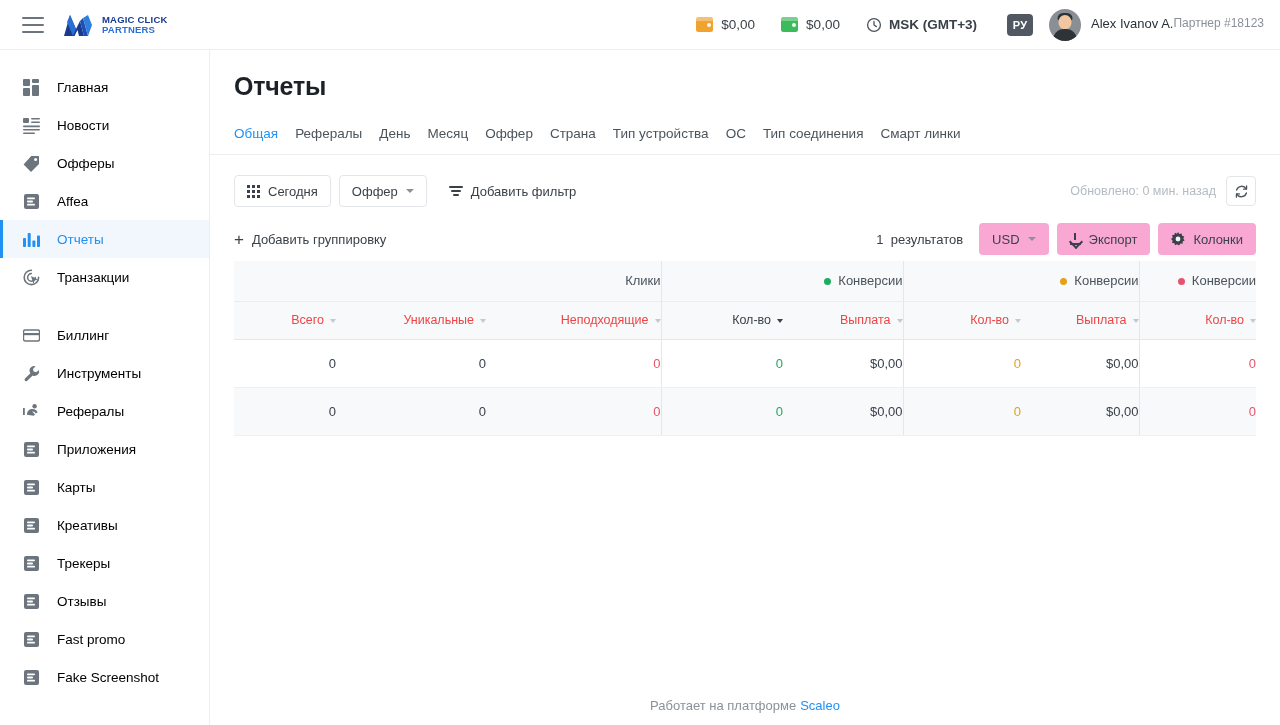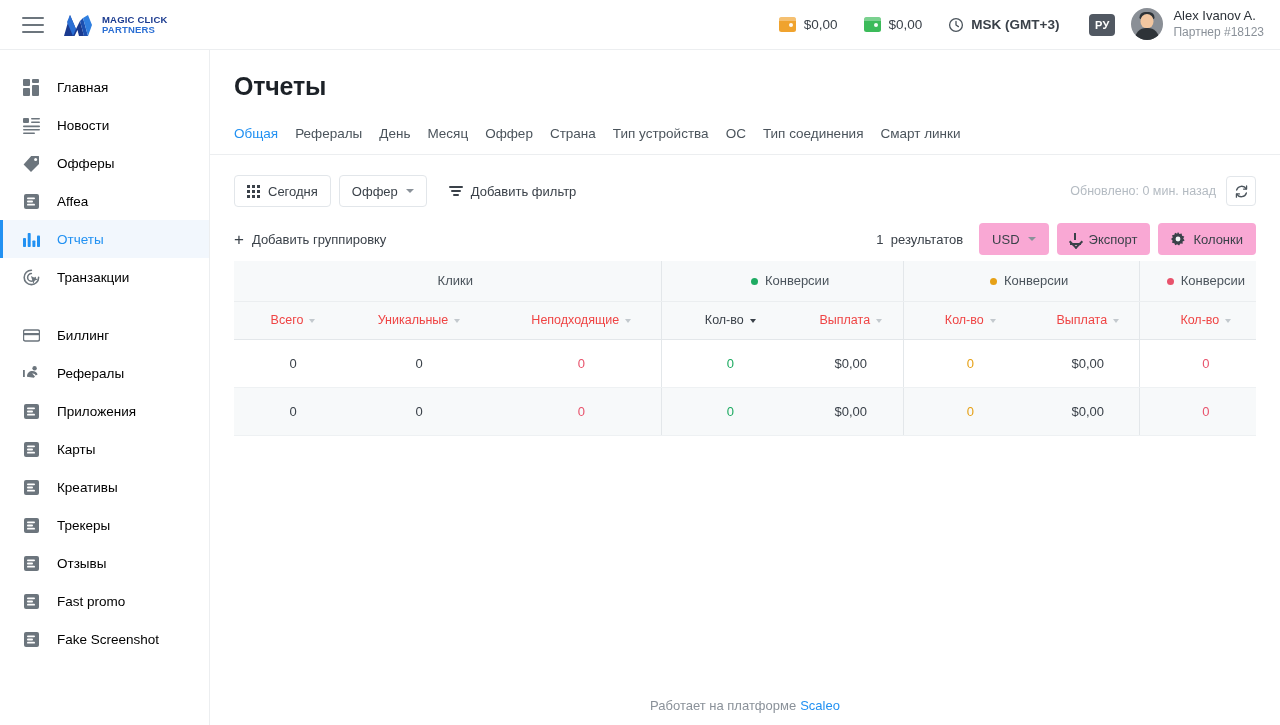--- a/index.html
+++ b/index.html
@@ -58,21 +58,21 @@
   .avatar {
     width: 32px; height: 32px; border-radius: 50%; background: #8a8f96;
     position: relative; overflow: hidden; flex: none;
   }
   .avatar .head { position: absolute; left: 50%; top: 6px; transform: translateX(-50%);
     width: 13px; height: 14px; border-radius: 50% 50% 45% 45%; background: #f2c6a0; }
   .avatar .hair { position: absolute; left: 50%; top: 4px; transform: translateX(-50%);
     width: 15px; height: 7px; border-radius: 7px 7px 2px 2px; background: #2e3338; }
   .avatar .body { position: absolute; left: 50%; bottom: -3px; transform: translateX(-50%);
     width: 24px; height: 15px; border-radius: 11px 11px 0 0; background: #2e3338; }
-  .user-txt { display: flex; flex-direction: column; line-height: 1.3; }
+  .user-txt { display: flex; flex-direction: row; line-height: 1.3; }
   .user-txt .name { font-size: 13px; color: #2b3138; }
   .user-txt .role { font-size: 12px; color: #8a9199; }
 
   
   .sidebar {
     position: absolute; top: 50px; left: 0; width: 210px; height: 675px;
     background: #fff; border-right: 1px solid #eceef0;
     padding-top: 18px;
   }
   .nav-item {
@@ -144,21 +144,21 @@
   .btn.soft:last-child { margin-right: 0; }
   .dl-ico { display: inline-block; width: 11px; height: 12px; position: relative; }
   .dl-ico::before { content:""; position:absolute; left:4.5px; top:0; width:2px; height:7px; background:#3a4149; }
   .dl-ico::after { content:""; position:absolute; left:1.5px; top:4px; width:8px; height:8px;
     border-left:2px solid #3a4149; border-bottom:2px solid #3a4149; transform: rotate(-45deg); }
   .dl-bar { position:absolute; left:0; bottom:0; width:11px; height:1.8px; background:#3a4149; }
 
   
   .tablewrap { padding: 0 24px; margin-top: 2px; }
   table.rep { width: 1022px; border-collapse: collapse; table-layout: fixed; }
-  table.rep th, table.rep td { text-align: center; }
+  table.rep th, table.rep td { text-align: right; }
   tr.grp th {
     background: #f7f9fa; height: 40px; font-weight: normal;
     font-size: 13px; color: #4b545c; padding-left: 16px; vertical-align: middle;
     border-bottom: 1px solid #ebeef0;
   }
   tr.grp th.sep { border-left: 1px solid #e3e7ea; }
   .dot { display: inline-block; width: 7px; height: 7px; border-radius: 50%; margin-right: 7px; vertical-align: middle; }
   tr.sub th {
     background: #f7f9fa; height: 38px; font-weight: normal;
     font-size: 12.5px; color: #ef4444; padding-left: 16px; vertical-align: middle;
@@ -321,20 +321,28 @@
     <div class="nav-item">
       <span class="ico">
           <svg width="17" height="17" viewBox="0 0 17 17">
             <rect x="0.5" y="3" width="16" height="11" rx="1.8" fill="none" stroke="#6c757d" stroke-width="1.4"></rect>
             <rect x="0.5" y="6" width="16" height="2.2" fill="#6c757d"></rect>
           </svg>
         </span>
       <span>Биллинг</span>
     </div>
 
+    <div class="nav-item">
+      <span class="ico">
+          <svg width="17" height="17" viewBox="0 0 17 17">
+            <path d="M12.6 1.2 A4.6 4.6 0 0 0 7.4 8.2 L1.8 13.8 A1.6 1.6 0 0 0 4 16 L9.6 10.4 A4.6 4.6 0 0 0 16 5 L13.2 7.2 L10.6 6.6 L10 4 Z" fill="#6c757d"></path>
+          </svg>
+        </span>
+      <span>Инструменты</span>
+    </div>
 
     <div class="nav-item">
       <span class="ico">
           <svg width="17" height="17" viewBox="0 0 17 17">
             <rect x="0" y="5" width="1.8" height="7" fill="#6c757d"></rect>
             <circle cx="11.6" cy="3.2" r="2.2" fill="#6c757d"></circle>
             <path d="M4 11.8 C4 8 6.4 6 9.4 6 C12 6 14 7.4 14.6 9.6 L12.6 10.4 C12 9 10.8 8.2 9.2 8.6 L12 11.4 L10.8 12.8 Z" fill="#6c757d"></path>
           </svg>
         </span>
       <span>Рефералы</span>

